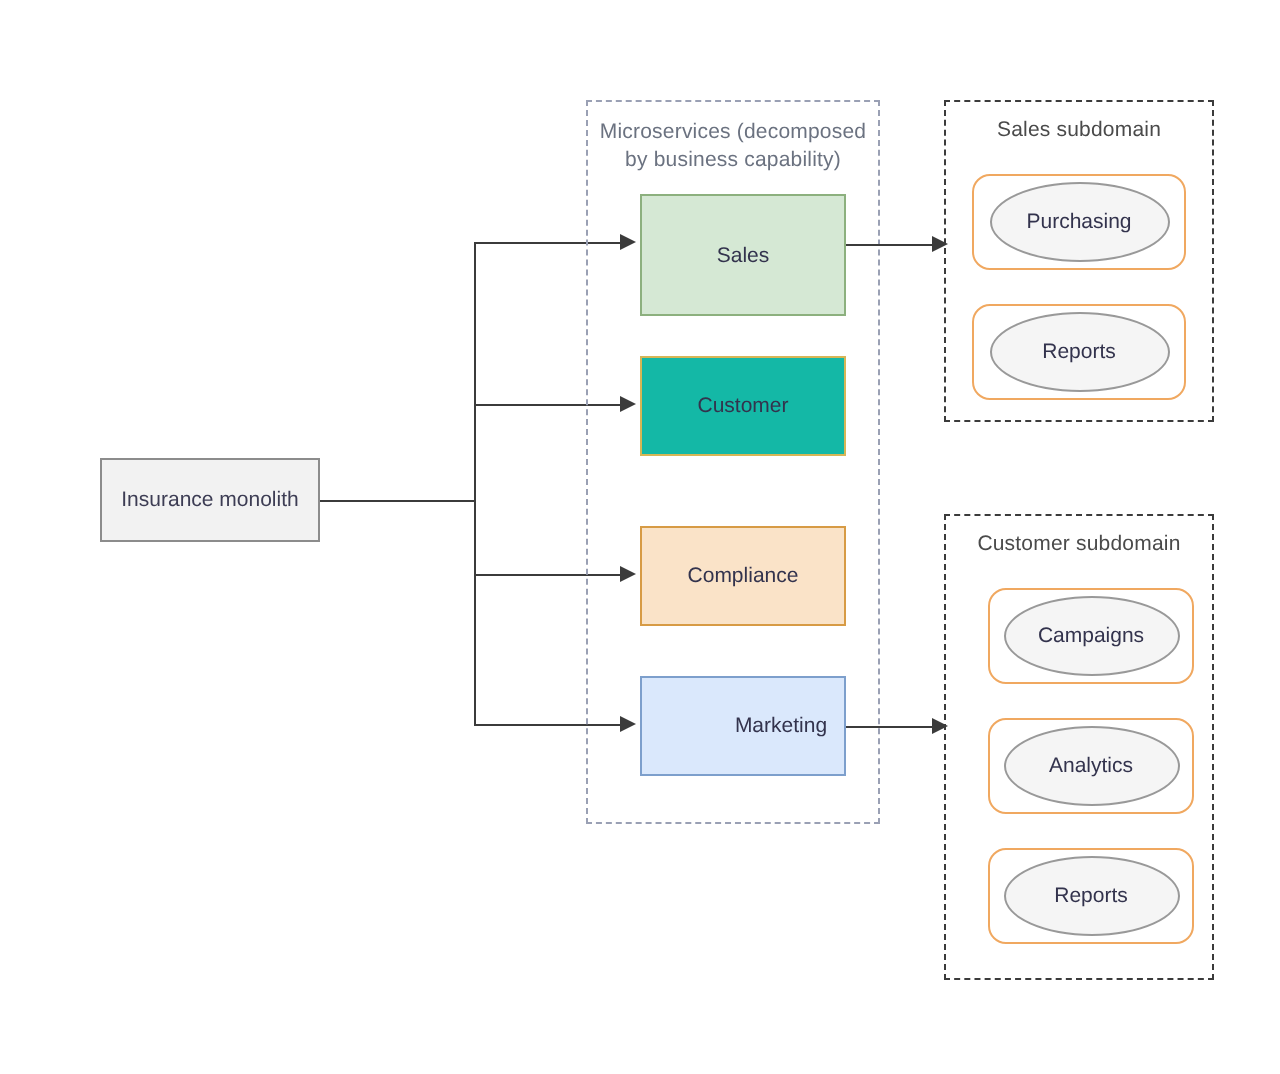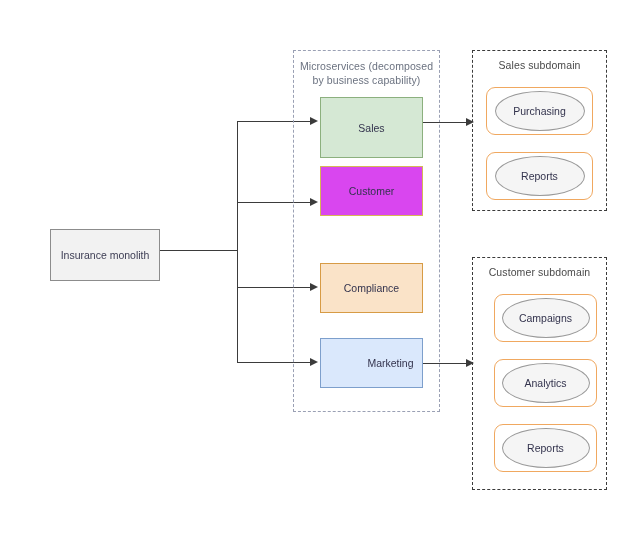--- a/index.html
+++ b/index.html
@@ -96,21 +96,21 @@
     border-top: 4.5px solid transparent;
     border-bottom: 4.5px solid transparent;
     border-left: 8px solid #3b3b3b;
   }
 </style>
 </head>
 <body>
 
 <div id="canvas">
 
-  <div class="abs monolith" style="left:50px; top:229px; width:110px; height:52px;">
+  <div class="abs monolith" style="left:50px; top:229px; width:110px; height:42px;">
     <span>Insurance monolith</span>
   </div>
 
   <div class="abs line-h" style="left:160px; top:249.5px; width:78px;"></div>
 
   <div class="abs line-v" style="left:237px; top:121px; height:242px;"></div>
 
   <div class="abs line-h" style="left:237px; top:121px; width:75px;"></div>
   <div class="abs arrow-head" style="left:310px; top:117px;"></div>
 
@@ -125,21 +125,21 @@
 
   <div class="abs group-dashed" style="left:293px; top:50px; width:147px; height:362px;">
     <div class="group-title" style="top:8px;">Microservices (decomposed</div>
     <div class="group-title" style="top:22px;">by business capability)</div>
   </div>
 
   <div class="abs svc" style="left:320px; top:97px; width:103px; height:61px; background:#d5e8d4; border-color:#8cb07e;">
     <span>Sales</span>
   </div>
 
-  <div class="abs svc" style="left:320px; top:166px; width:103px; height:50px; background:#d946ef; border-color:#d6b656;">
+  <div class="abs svc" style="left:320px; top:178px; width:103px; height:50px; background:#14b8a6; border-color:#d6b656;">
     <span>Customer</span>
   </div>
 
   <div class="abs svc" style="left:320px; top:263px; width:103px; height:50px; background:#fae3c8; border-color:#d79b45;">
     <span>Compliance</span>
   </div>
 
   <div class="abs svc" style="left:320px; top:338px; width:103px; height:50px; background:#dae8fc; border-color:#7d9fcc;padding-left:38px;">
     <span>Marketing</span>
   </div>

